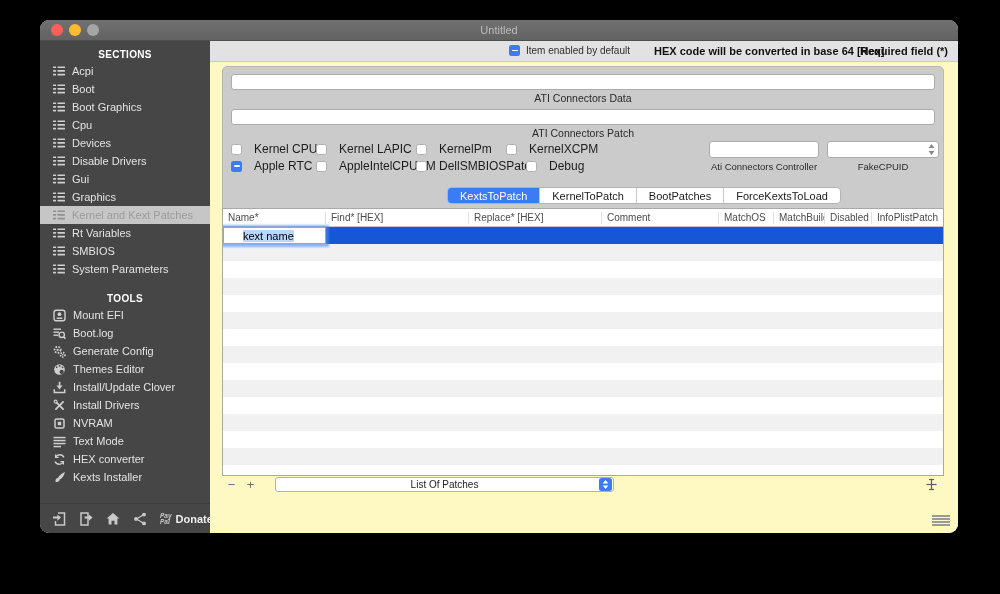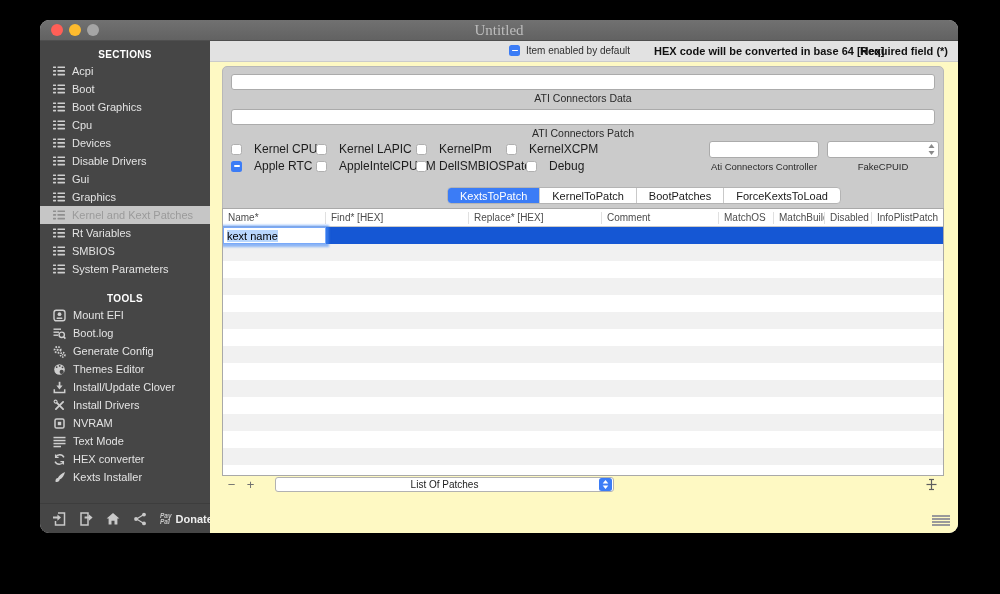--- a/index.html
+++ b/index.html
@@ -7,21 +7,21 @@
   *{box-sizing:border-box;}
   .window{position:absolute;left:40px;top:20px;width:918px;height:513px;border-radius:9px;
     overflow:hidden;box-shadow:0 22px 60px rgba(0,0,0,.75);background:#d4d4d4;}
   
   .titlebar{height:21px;background:linear-gradient(#717171,#626262);position:relative;
     display:flex;align-items:center;border-bottom:1px solid #4f4f4f;}
   .tl{width:12px;height:12px;border-radius:50%;position:absolute;top:4px;}
   .tl.red{left:11px;background:#ff5f57;}
   .tl.yellow{left:29px;background:#febb2e;}
   .tl.gray{left:47px;background:#a5a5a5;}
-  .wtitle{width:100%;text-align:center;font-size:15px;color:#bdbdbd;font-family:Liberation Serif, serif;}
+  .wtitle{width:100%;text-align:center;font-size:11px;color:#bdbdbd;}
   
   .content{display:flex;height:492px;}
   .sidebar{width:170px;background:#464646;position:relative;flex:none;color:#e3e3e3;}
   .main{flex:1;position:relative;background:#fef9c3;}
   
   .side-head{height:15px;margin-top:6px;font-size:10px;font-weight:bold;color:#fff;
     text-align:center;letter-spacing:.3px;line-height:15px;}
   .s-item{height:18px;display:flex;align-items:center;padding-left:13px;gap:7px;font-size:11px;}
   .s-item .icn{display:flex;color:#cfcfcf;flex:none;}
   .s-item.selected{background:#c6c6c6;color:#9b9b9b;}
@@ -69,21 +69,21 @@
   .tablewrap{position:absolute;left:12px;top:167px;width:722px;height:268px;background:#fff;
     border:1px solid #a9a9a9;overflow:hidden;}
   .grid8{display:grid;grid-template-columns:103px 143px 133px 117px 55px 51px 47px auto;}
   .thead{height:18px;border-bottom:1px solid #c9c9c9;align-items:center;font-size:10px;color:#4c4c4c;}
   .thead span{padding-left:5px;border-right:1px solid #e0e0e0;height:12px;line-height:12px;
     overflow:hidden;white-space:nowrap;}
   .thead span:last-child{border-right:none;}
   .selrow{height:17px;background:#1557d4;align-items:center;}
   .editbox{position:relative;height:17px;background:#fff;border:1px solid #79a9f9;
     box-shadow:0 0 2px 2.5px rgba(72,140,247,.6);display:flex;align-items:center;
-    padding-left:3px;font-size:11px;color:#000;z-index:2;}
+    padding-left:19px;font-size:11px;color:#000;z-index:2;}
   .editbox .sel{background:#b9d7fd;}
   .rowcb{width:10px;height:10px;background:#fff;border-radius:2px;margin:0 auto;}
   .trow{height:17px;}
   .trow:nth-of-type(odd){background:#f1f1f1;}
   
   .bottombar{position:absolute;left:12px;top:435px;width:722px;height:17px;display:flex;
     align-items:center;font-size:13px;color:#6f6f6f;}
   .mp{width:19px;text-align:center;line-height:15px;}
   .dropdown{position:relative;margin-left:15px;width:339px;height:15px;background:#fff;
     border:1px solid #b2b2b2;border-radius:3px;display:flex;align-items:center;

